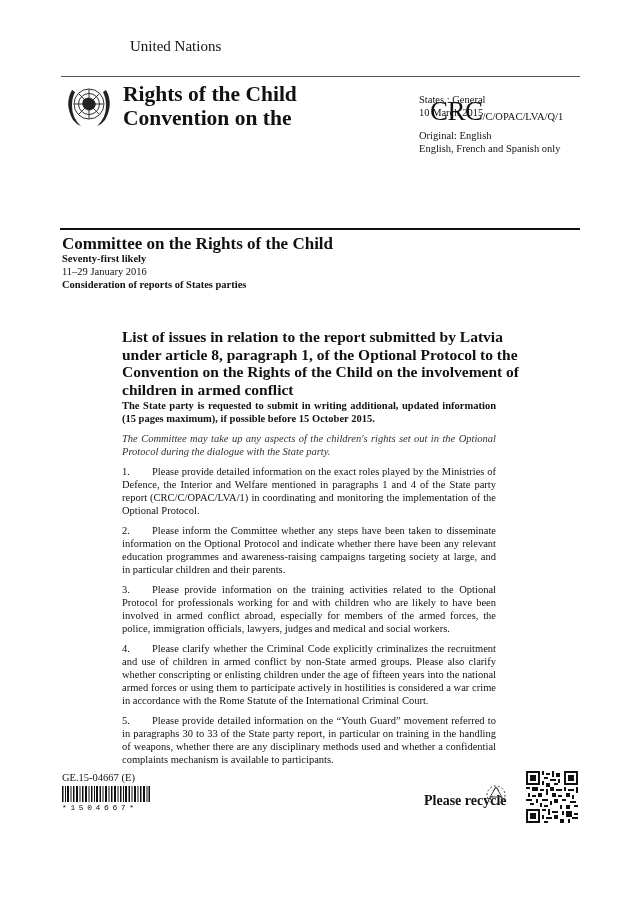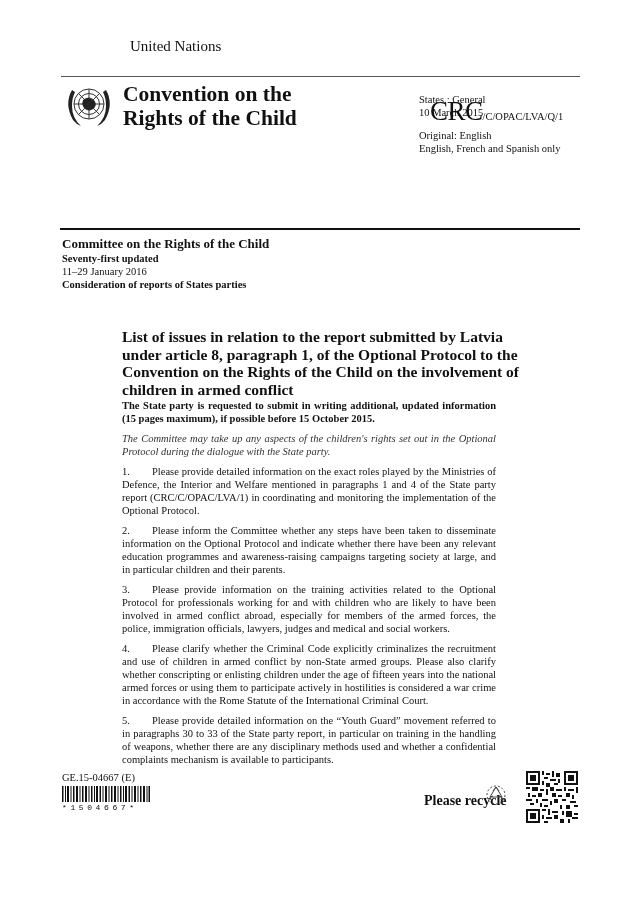--- a/index.html
+++ b/index.html
@@ -15,21 +15,21 @@
 
   .emblem { left: 61px; top: 82px; width: 56px; height: 46px; }
   .conv-title { left: 123px; top: 82px; font-size: 21.5px; font-weight: bold; line-height: 24px; }
 
   .meta { left: 419px; top: 93px; font-size: 10.5px; line-height: 13px; }
   .meta .gap { height: 10px; }
 
   .rule-thick { left: 60px; top: 228px; width: 520px; height: 2px; background: #111; }
 
   .committee { left: 62px; top: 236px; font-size: 10.5px; line-height: 13.2px; }
-  .committee .c-title { font-size: 13px; font-weight: bold; line-height: 16px; }
+  .committee .c-title { font-size: 17px; font-weight: bold; line-height: 16px; }
   .committee .b { font-weight: bold; }
 
   .doc-title { left: 122px; top: 328px; width: 420px; font-size: 15.5px; font-weight: bold; line-height: 17.5px; }
 
   .body { left: 122px; top: 399px; width: 386px; font-size: 10.5px; line-height: 13px; }
   .body p { margin: 0 12px 7px 0; text-align: justify; }
   .body .req { font-weight: bold; margin-bottom: 7px; }
   .body .ital { font-style: italic; color: #333; }
   .body .num { display: inline-block; width: 30px; }
 
@@ -65,37 +65,37 @@
     </g>
     <path d="M22 18 q5 -4 10 0 q4 3 2 7 q-4 5 -9 2 q-5 -3 -3 -9z" fill="#222"></path>
     <g fill="#222">
       <path d="M11 8 q-8 14 1 30 q3 4 8 6 q-9 -8 -9 -20 q0 -8 3 -14z"></path>
       <path d="M45 8 q8 14 -1 30 q-3 4 -8 6 q9 -8 9 -20 q0 -8 -3 -14z"></path>
     </g>
   </svg>
 </div>
 
 <div class="abs conv-title">
+  <div>Rights of the Child</div>
   <div>Convention on the</div>
-  <div>Rights of the Child</div>
 </div>
 
 <div class="abs meta">
   <div>States.: General</div>
   <div>10 March 2015</div>
   <div class="gap"></div>
   <div>Original: English</div>
   <div>English, French and Spanish only</div>
 </div>
 
 <div class="abs rule-thick"></div>
 
 <div class="abs committee">
   <div class="c-title">Committee on the Rights of the Child</div>
-  <div class="b">Seventy-first updated</div>
+  <div class="b">Seventy-first likely</div>
   <div>11–29 January 2016</div>
   <div class="b">Consideration of reports of States parties</div>
 </div>
 
 <div class="abs doc-title">List of issues in relation to the report submitted by Latvia under article 8, paragraph 1, of the Optional Protocol to the Convention on the Rights of the Child on the involvement of children in armed conflict</div>
 
 <div class="abs body">
   <p class="req">The State party is requested to submit in writing additional, updated information (15 pages maximum), if possible before 15 October 2015.</p>
   <p class="ital">The Committee may take up any aspects of the children's rights set out in the Optional Protocol during the dialogue with the State party.</p>
   <p><span class="num">1.</span><span>Please provide detailed information on the exact roles played by the Ministries of Defence, the Interior and Welfare mentioned in paragraphs 1 and 4 of the State party report (CRC/C/OPAC/LVA/1) in coordinating and monitoring the implementation of the Optional Protocol.</span></p>

